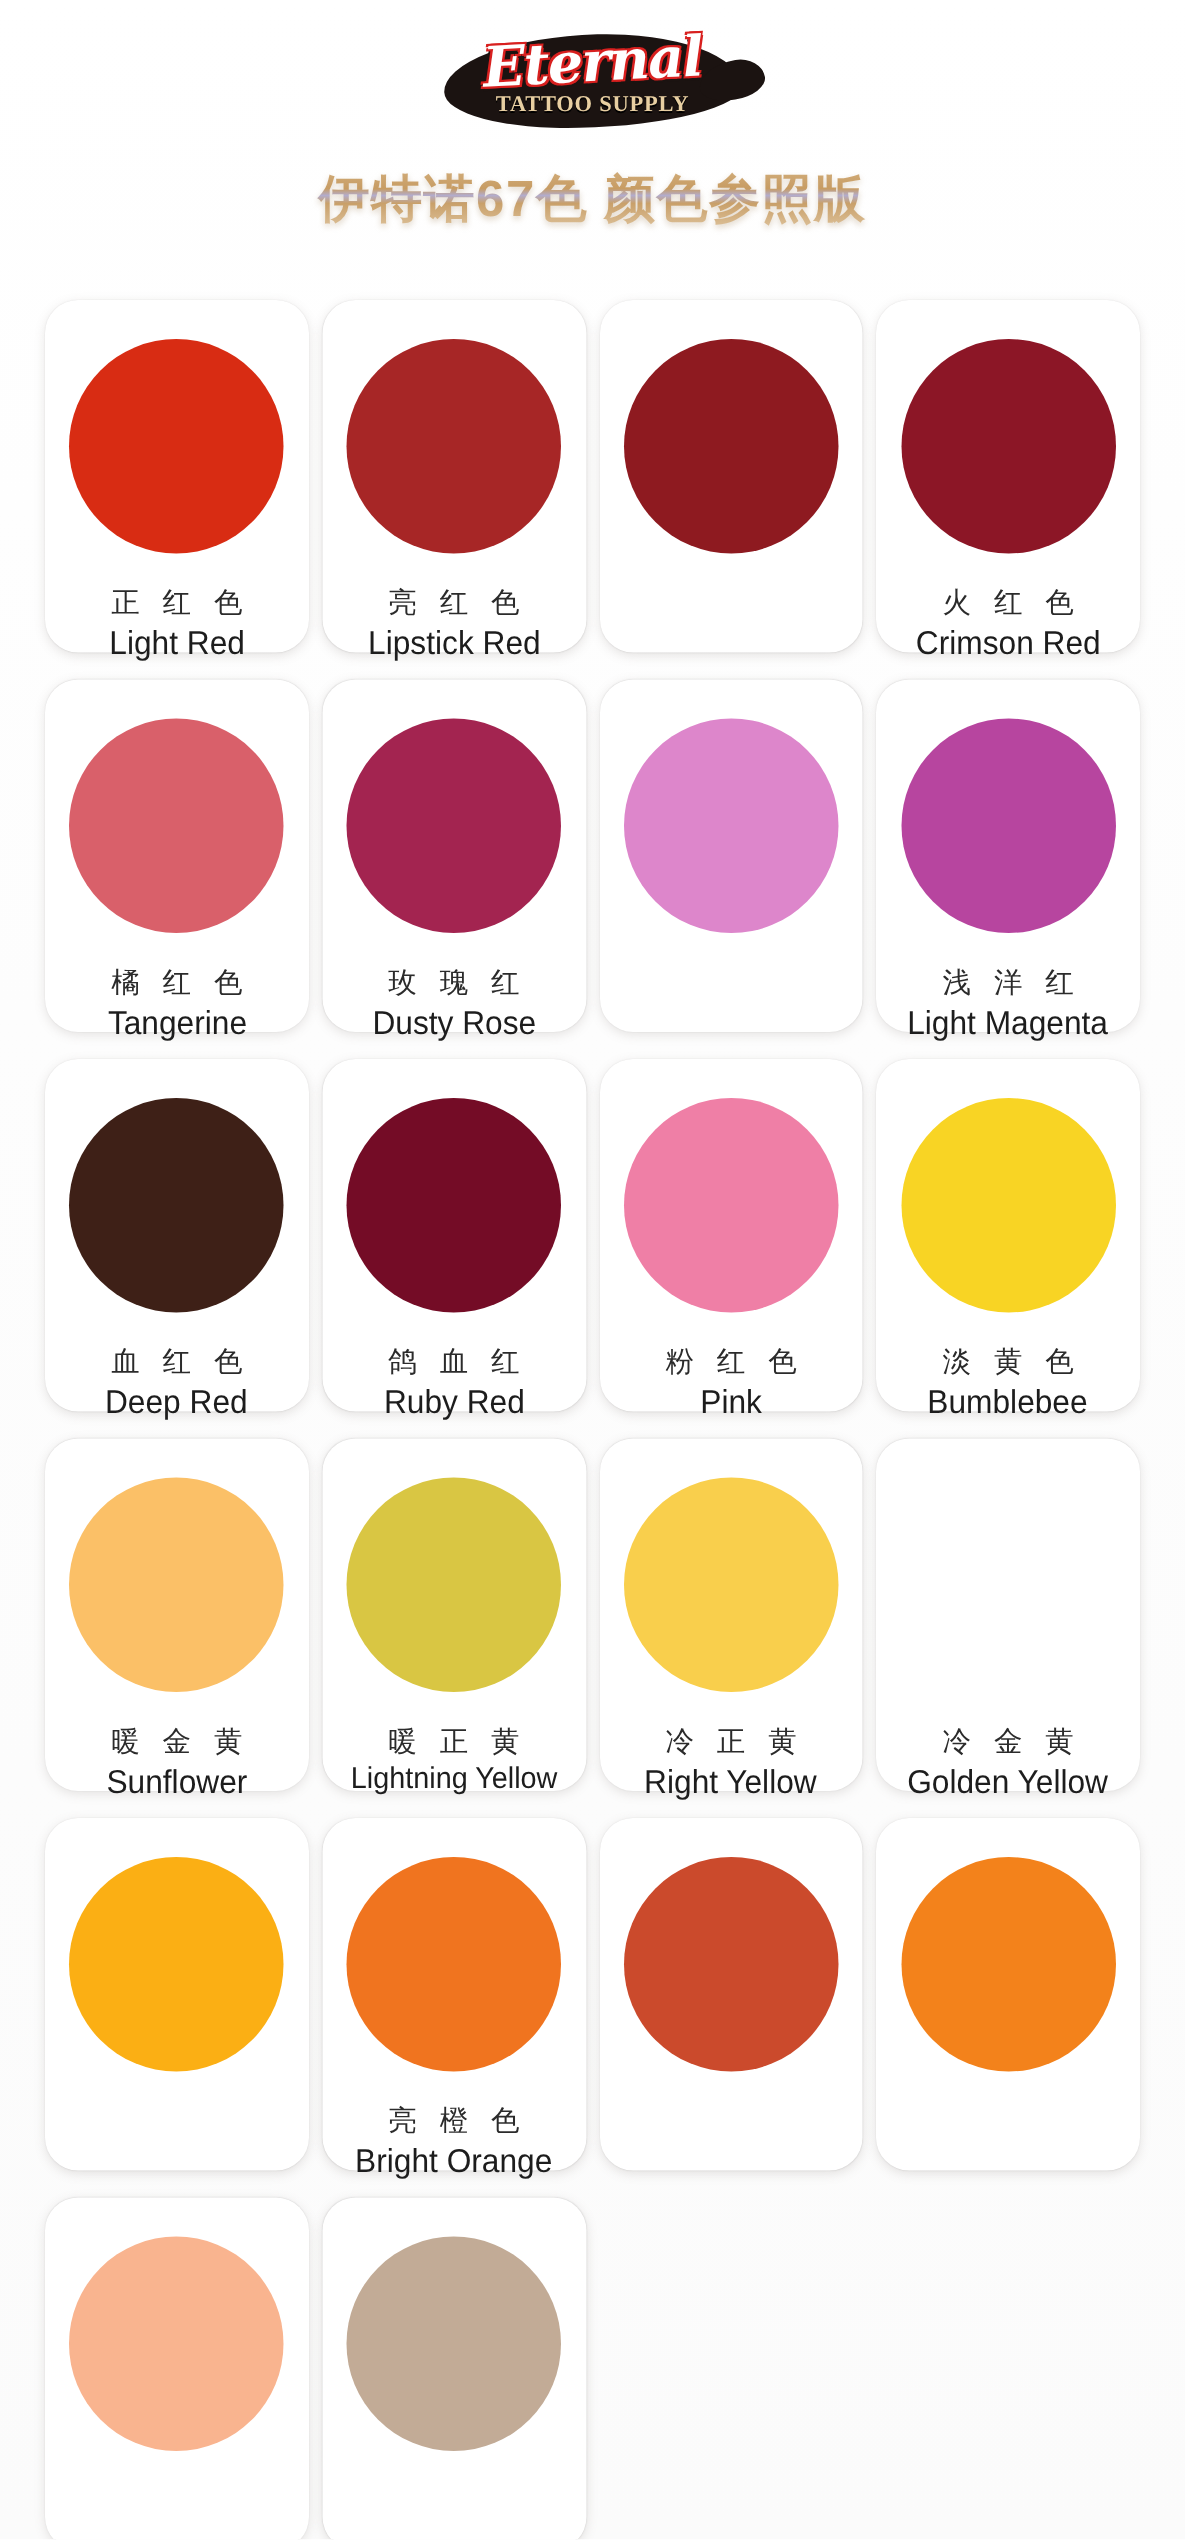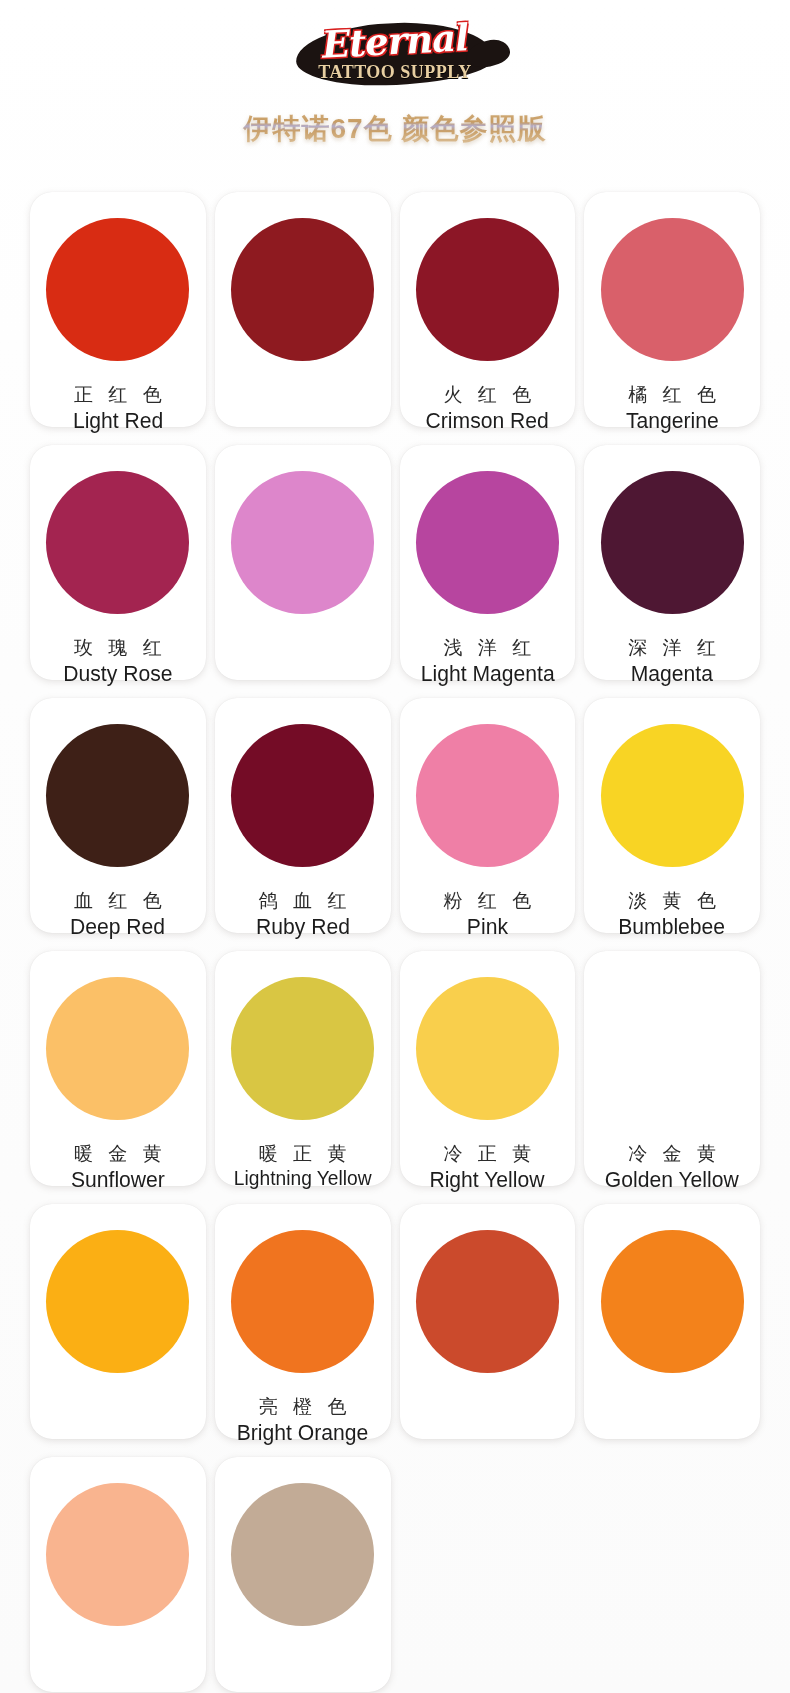--- a/index.html
+++ b/index.html
@@ -73,32 +73,32 @@
     z-index: 3;
   }
   .logo-sub {
     position: absolute;
     left: 0;
     top: 45px;
     width: 210px;
     text-align: center;
     font-family: "Liberation Serif", serif;
     font-weight: bold;
-    font-size: 18px;
+    font-size: 15px;
     letter-spacing: 0.5px;
     color: #e8cfa2;
     text-shadow: 0 1px 0 #000;
     z-index: 3;
   }
 
   
   .title {
     width: 100%;
     text-align: center;
-    font-size: 28px;
+    font-size: 34px;
     font-weight: bold;
     letter-spacing: 1px;
     padding: 14px 0 6px 0;
     background: linear-gradient(180deg, #e0c39a 0%, #c79c63 45%, #b3accb 52%, #c9a06a 60%, #e8d4b5 100%);
     -webkit-background-clip: text;
     background-clip: text;
     color: transparent;
     -webkit-text-fill-color: transparent;
     filter: drop-shadow(0 2px 2px rgba(170,140,100,0.35));
   }
@@ -172,20 +172,27 @@
 
   <div class="grid">
       <div class="card">
         <div class="swatch" style="background: rgb(216, 44, 19);"></div>
         <div class="labels">
           <div class="label-cn">正 红 色</div>
           <div class="label-en">Light Red</div>
         </div>
       </div>
       <div class="card">
+        <div class="swatch" style="background: rgb(167, 38, 38);"></div>
+        <div class="labels">
+          <div class="label-cn">亮 红 色</div>
+          <div class="label-en">Lipstick Red</div>
+        </div>
+      </div>
+      <div class="card">
         <div class="swatch" style="background: rgb(142, 26, 32);"></div>
       </div>
       <div class="card">
         <div class="swatch" style="background: rgb(140, 22, 38);"></div>
         <div class="labels">
           <div class="label-cn">火 红 色</div>
           <div class="label-en">Crimson Red</div>
         </div>
       </div>
       <div class="card">
@@ -206,27 +213,20 @@
         <div class="swatch" style="background: rgb(221, 134, 203);"></div>
       </div>
       <div class="card">
         <div class="swatch" style="background: rgb(183, 69, 159);"></div>
         <div class="labels">
           <div class="label-cn">浅 洋 红</div>
           <div class="label-en">Light Magenta</div>
         </div>
       </div>
       <div class="card">
-        <div class="swatch" style="background: rgb(78, 23, 51);"></div>
-        <div class="labels">
-          <div class="label-cn">深 洋 红</div>
-          <div class="label-en">Magenta</div>
-        </div>
-      </div>
-      <div class="card">
         <div class="swatch" style="background: rgb(62, 32, 23);"></div>
         <div class="labels">
           <div class="label-cn">血 红 色</div>
           <div class="label-en">Deep Red</div>
         </div>
       </div>
       <div class="card">
         <div class="swatch" style="background: rgb(116, 12, 38);"></div>
         <div class="labels">
           <div class="label-cn">鸽 血 红</div>

